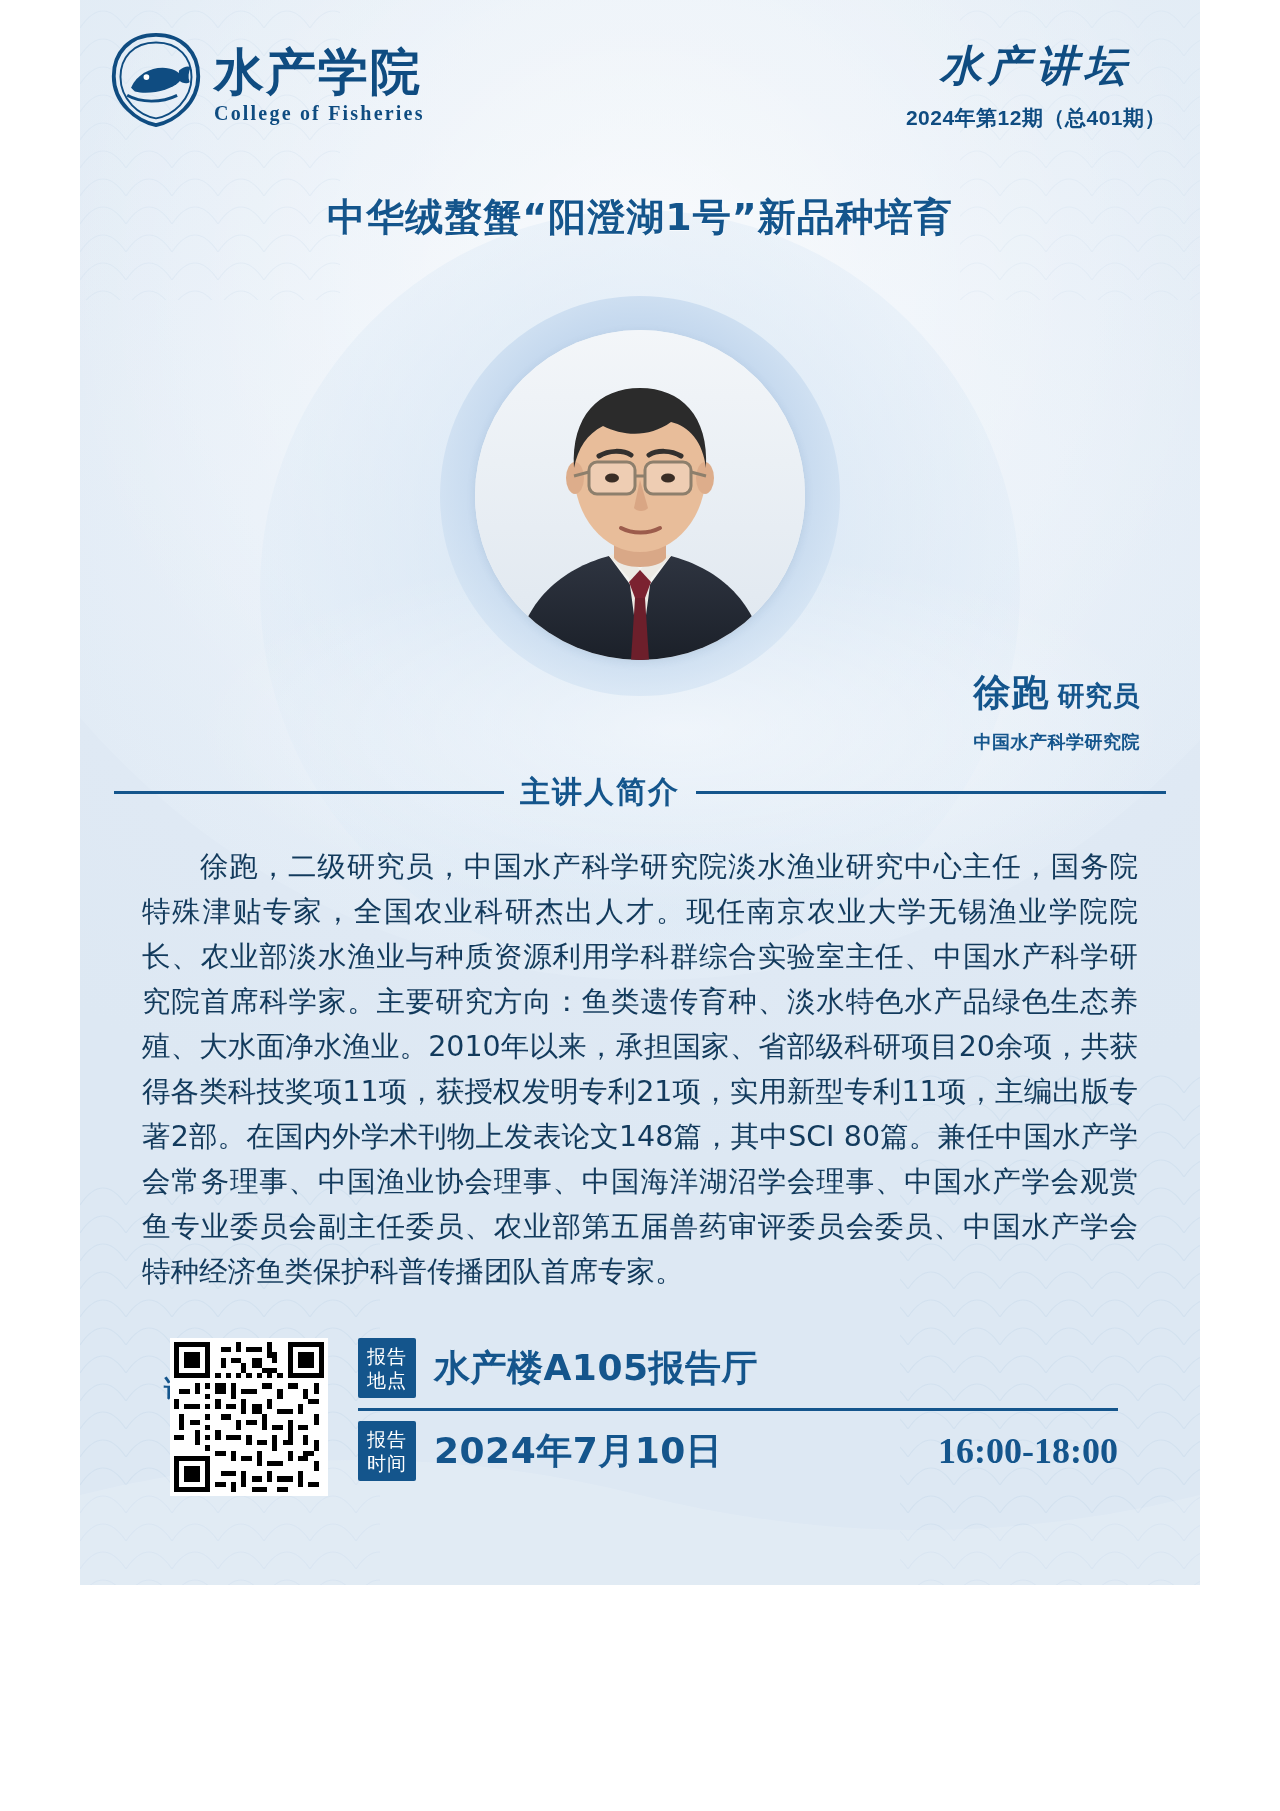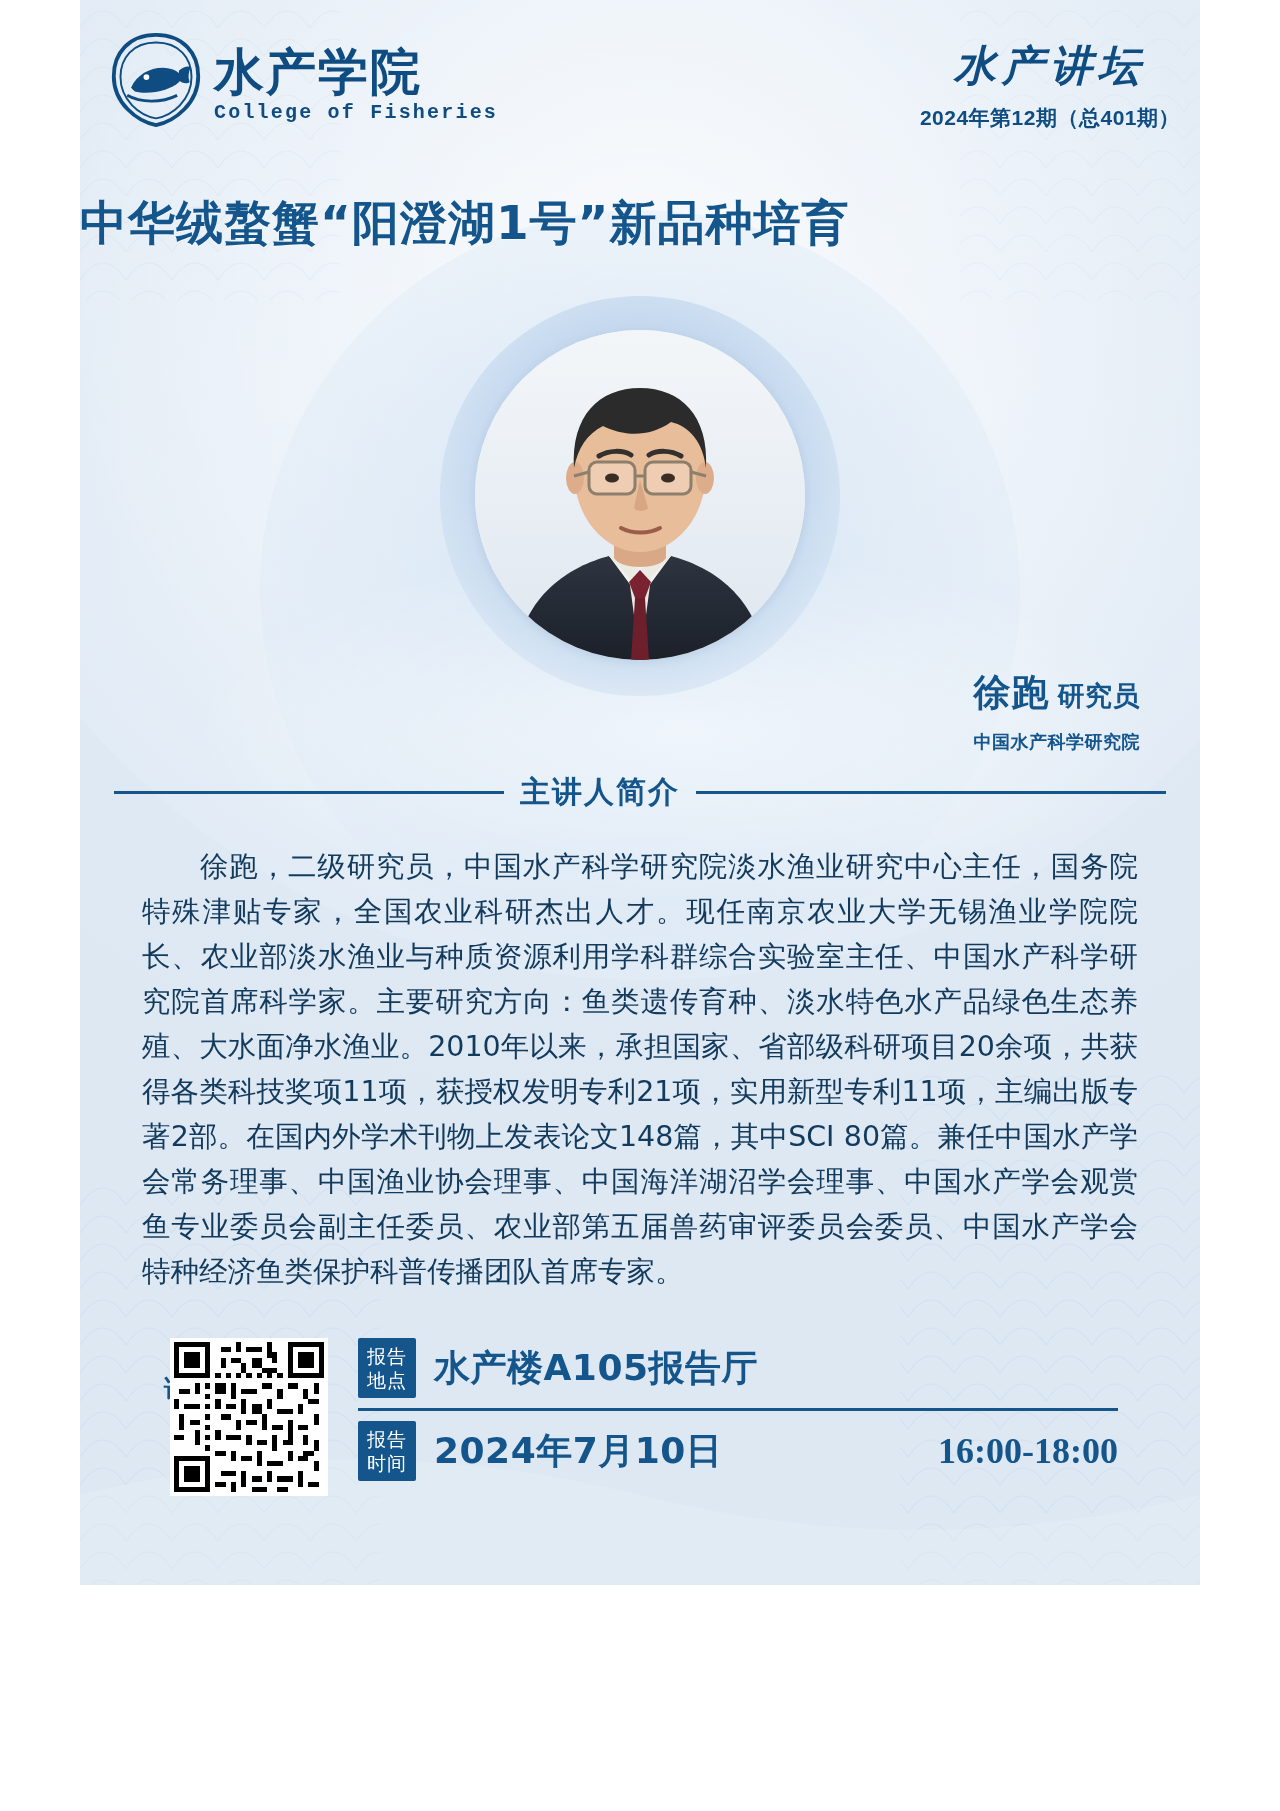--- a/index.html
+++ b/index.html
@@ -81,29 +81,29 @@
   .logo-cn {
     font-family: "DejaVu Sans", "Liberation Sans", sans-serif;
     font-size: 50px;
     font-weight: 700;
     color: #0f4c81;
     letter-spacing: 2px;
     margin-top: 9px;
   }
   .logo-en {
     margin-top: 6px;
-    font-family: Liberation Mono, monospace;
+    font-family: Liberation Serif, serif;
     font-size: 20px;
     font-weight: 700;
     color: #0f4c81;
     letter-spacing: 2.2px;
   }
   .forum-block {
     position: absolute;
-    right: 20px;
+    right: 34px;
     top: 10px;
     text-align: center;
     color: #0f4c81;
   }
   .forum-title {
     font-family: "Liberation Serif", "DejaVu Serif", serif;
     font-size: 42px;
     font-weight: 700;
     font-style: italic;
     letter-spacing: 6px;
@@ -116,22 +116,23 @@
     color: #0f4c81;
     letter-spacing: 0.5px;
   }
 
   
   .main-title {
     position: absolute;
     top: 192px;
     left: 0;
     width: 100%;
-    font-family: "DejaVu Sans", "Liberation Sans", sans-serif;
-    font-size: 47px;
+    text-align: center;
+    font-family: "DejaVu Sans", "Liberation Sans", sans-serif;
+    font-size: 38px;
     font-weight: 700;
     color: #14558c;
     letter-spacing: 1px;
     text-shadow: 0 1px 0 rgba(255,255,255,0.6);
   }
 
   
   .portrait-halo {
     position: absolute;
     left: 50%;

